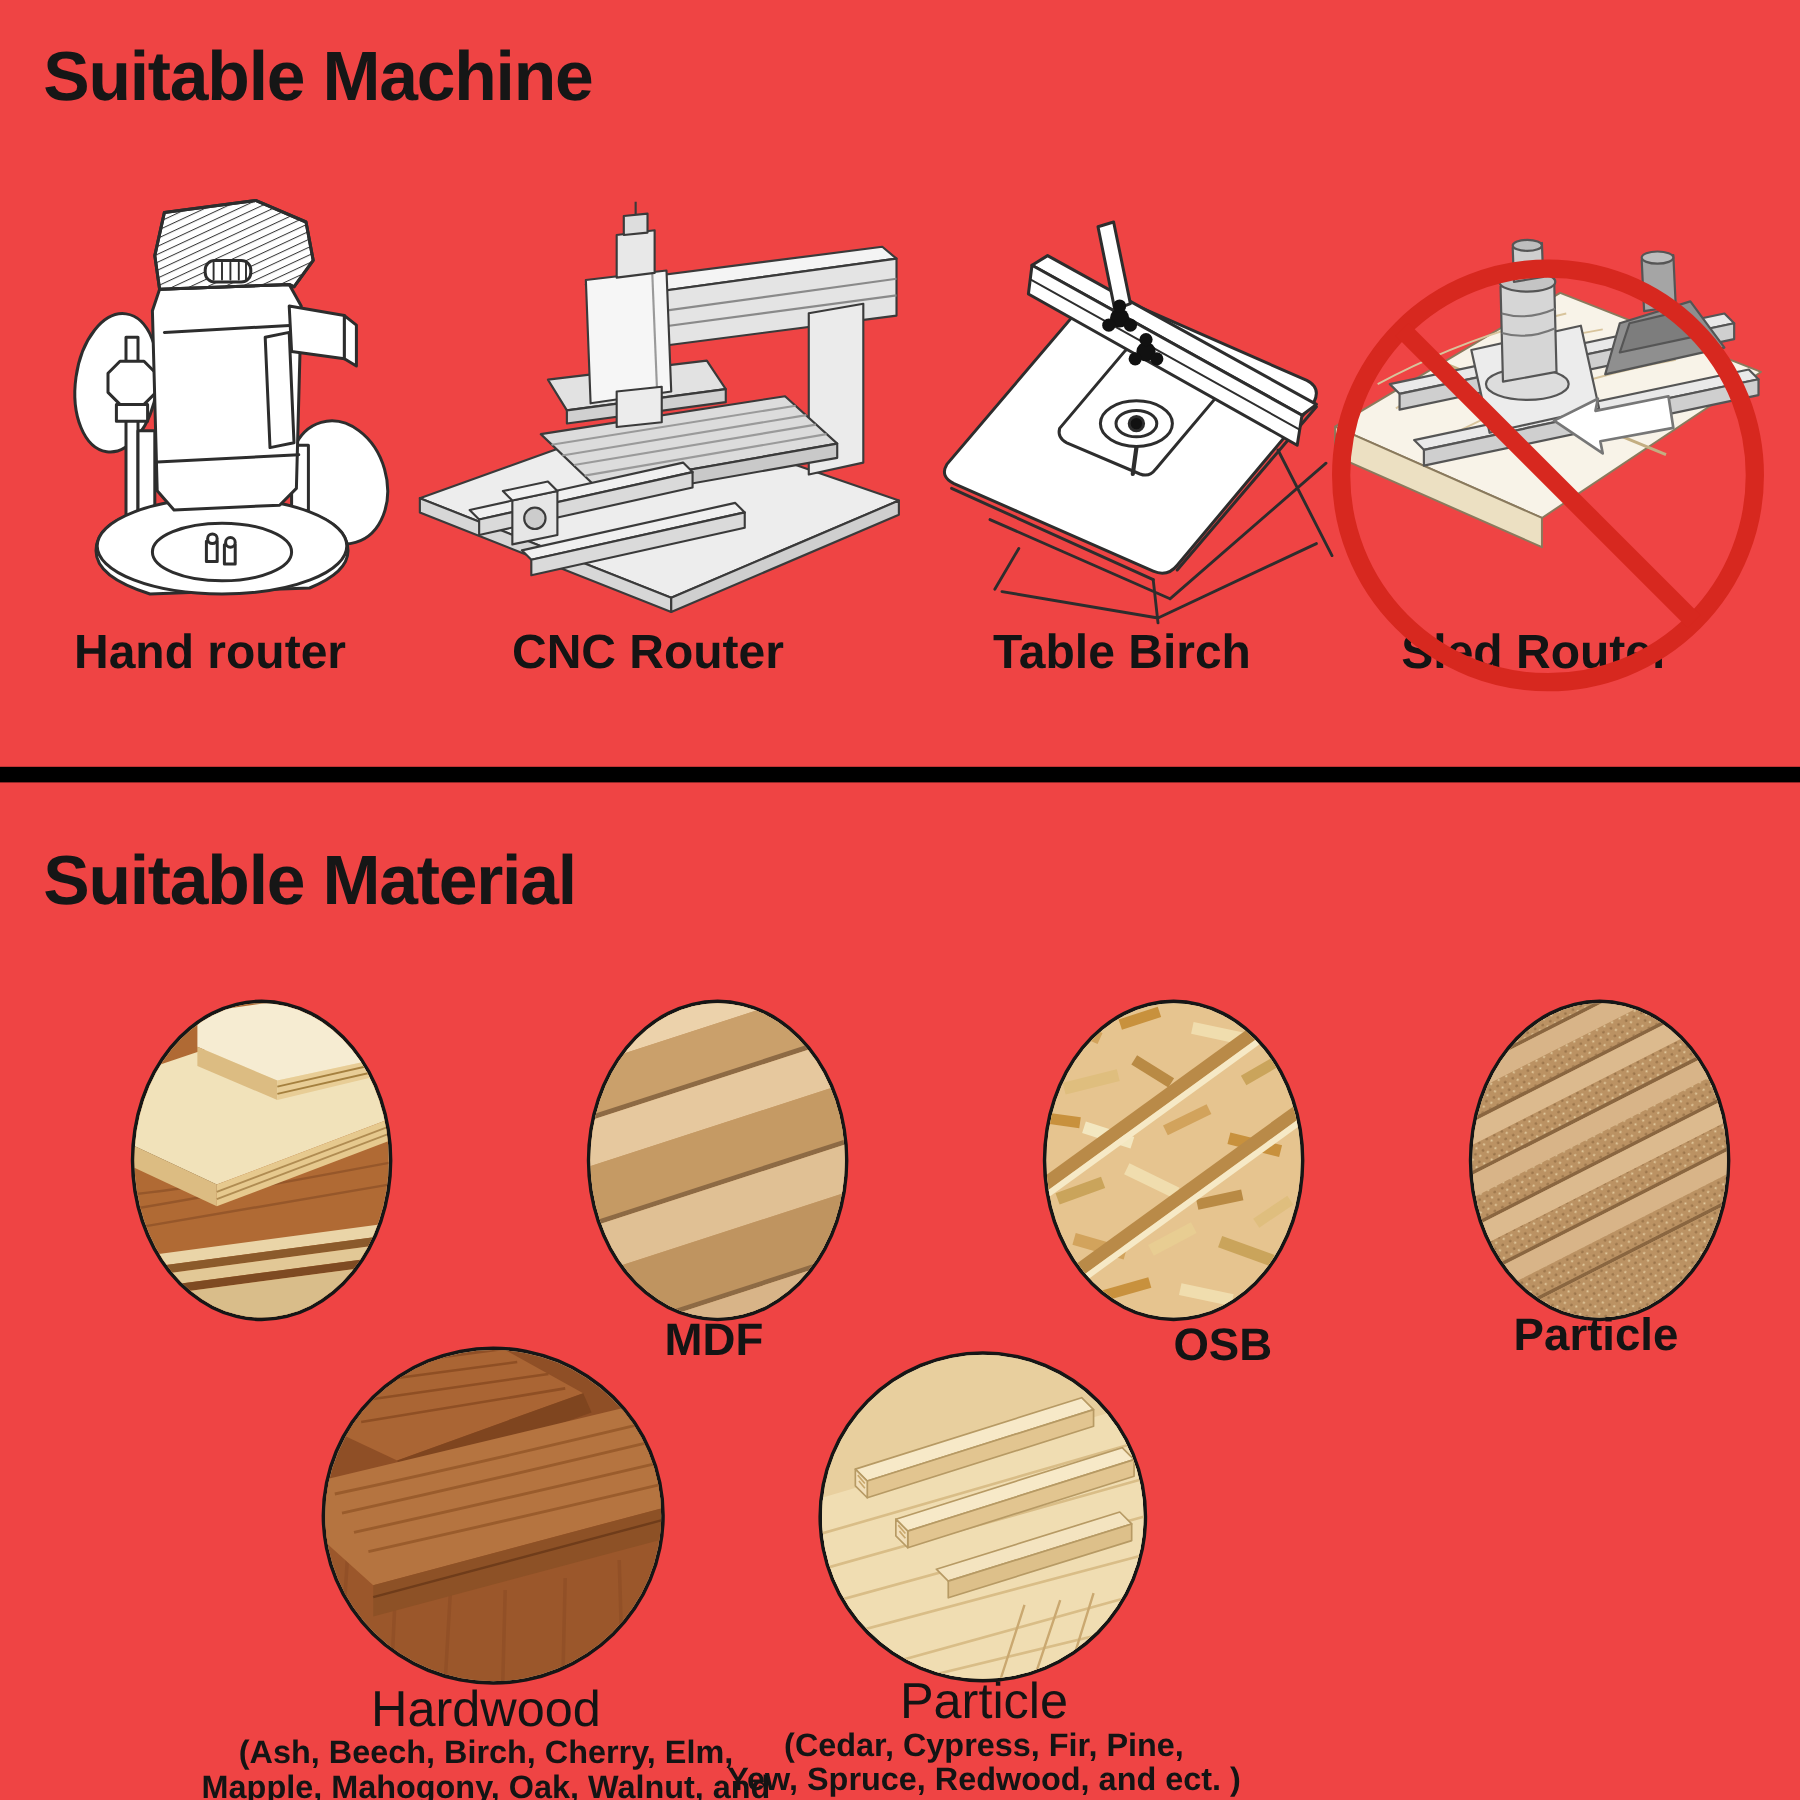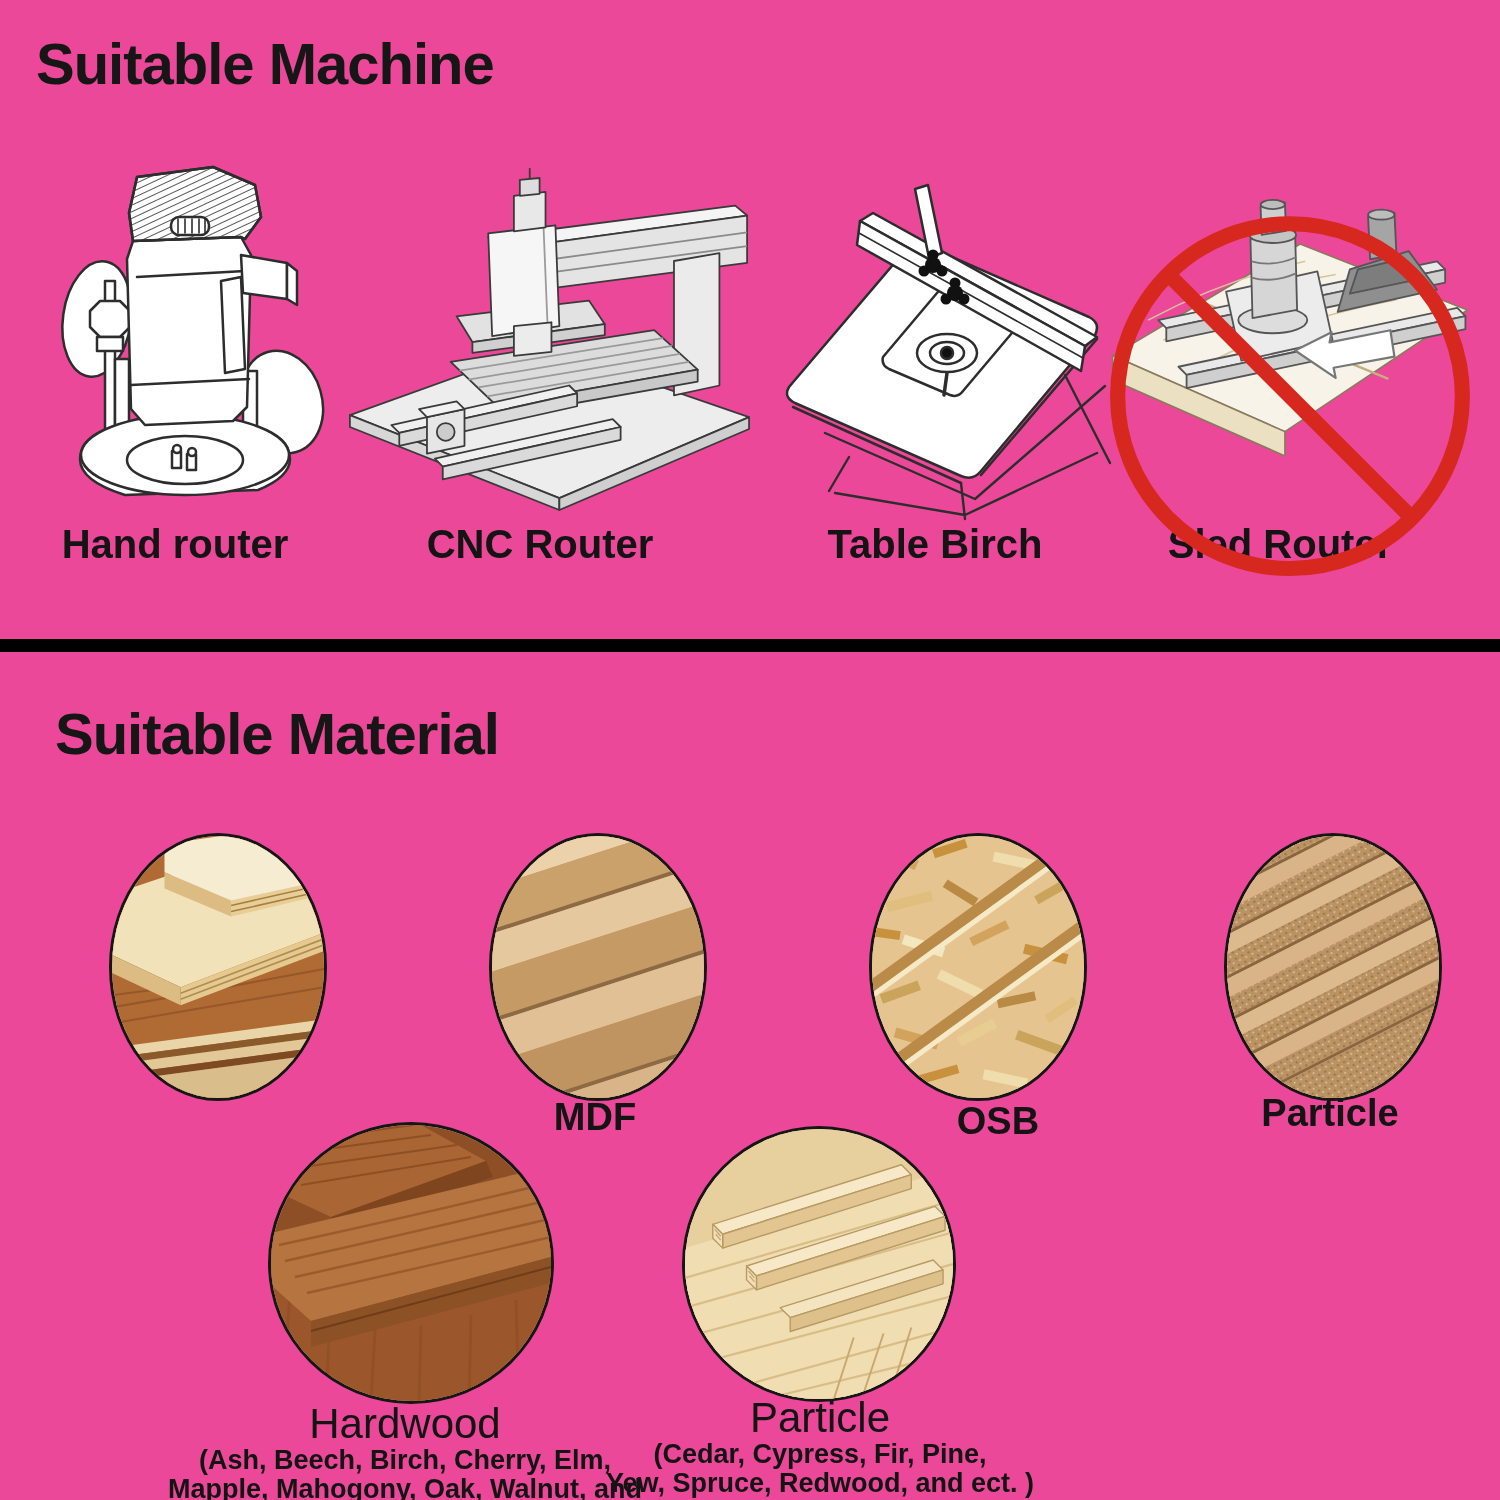--- a/index.html
+++ b/index.html
@@ -1,16 +1,16 @@
 <!DOCTYPE html>
 <html><head>
 <meta charset="utf-8">
 <style>
   html,body{margin:0;padding:0;background:#ffffff;}
-  .canvas{position:relative;width:1500px;height:1500px;background:#ec4899;overflow:hidden;
+  .canvas{position:relative;width:1500px;height:1500px;background:#ef4444;overflow:hidden;
           font-family:"Liberation Sans",sans-serif;color:#111;}
   .sec-title{position:absolute;font-weight:bold;font-size:58px;letter-spacing:-1px;color:#161616;}
   .m-label{position:absolute;font-weight:bold;font-size:40px;text-align:center;color:#141414;}
   .ill{position:absolute;}
   .divider{position:absolute;left:0;width:1500px;height:13px;background:#000;}
   .mat-ellipse{position:absolute;border:3px solid #161616;border-radius:50%;overflow:hidden;background:#e8d3a8;}
   .mat-ellipse svg{display:block;width:100%;height:100%;}
   .mat-label{position:absolute;font-weight:bold;font-size:38px;text-align:center;color:#141414;}
   .mat-label-lg{position:absolute;font-weight:normal;font-size:42px;text-align:center;color:#141414;}
   .mat-sub{position:absolute;font-weight:bold;font-size:27px;line-height:29px;text-align:center;color:#141414;}
@@ -166,21 +166,21 @@
     </svg>
   </div>
 
   <div class="m-label" style="left:390px;top:522px;width:300px;">CNC Router</div>
   <div class="m-label" style="left:30px;top:522px;width:290px;">Hand router</div>
   <div class="m-label" style="left:785px;top:522px;width:300px;">Table Birch</div>
   <div class="m-label" style="left:1130px;top:522px;width:300px;">Sled Router</div>
 
   <div class="divider" style="top:639px;"></div>
 
-  <div class="sec-title" style="left:36px;top:700px;margin-left:19px;">Suitable Material</div>
+  <div class="sec-title" style="left:36px;top:700px;">Suitable Material</div>
 
   <div class="mat-ellipse" style="left:109px;top:833px;width:212px;height:262px;">
     <svg viewBox="0 0 210 260" preserveAspectRatio="none">
       <rect width="210" height="260" fill="#b06a34"></rect>
       <path d="M0,170 Q60,160 210,132 M0,186 Q80,172 210,150 M0,158 Q50,152 120,142" stroke="#96572a" stroke-width="2" fill="none"></path>
       <polygon points="0,210 210,182 210,192 0,220" fill="#ead5a8"></polygon>
       <polygon points="0,220 210,192 210,199 0,227" fill="#8b5a2b"></polygon>
       <polygon points="0,227 210,199 210,209 0,237" fill="#e2c896"></polygon>
       <polygon points="0,237 210,209 210,216 0,244" fill="#7e4a22"></polygon>
       <polygon points="0,244 210,216 210,260 0,260" fill="#d9bd8a"></polygon>
@@ -278,21 +278,21 @@
         <rect x="-60" y="168" width="340" height="3" fill="#8a6640"></rect>
         <rect x="-60" y="171" width="340" height="17" fill="#d8b488"></rect>
         <rect x="-60" y="188" width="340" height="19" fill="url(#speck)"></rect>
         <rect x="-60" y="207" width="340" height="3" fill="#8a6640"></rect>
         <rect x="-60" y="210" width="340" height="90" fill="url(#speck)"></rect>
       </g>
     </svg>
   </div>
 
   <div class="mat-label" style="left:489px;top:1096px;width:212px;">MDF</div>
-  <div class="mat-label" style="left:892px;top:1100px;width:212px;">OSB</div>
+  <div class="mat-label" style="left:913px;top:1100px;width:212px;">OSB</div>
   <div class="mat-label" style="left:1224px;top:1092px;width:212px;text-align:center;">Particle</div>
 
   <div class="mat-ellipse" style="left:268px;top:1122px;width:280px;height:276px;">
     <svg viewBox="0 0 280 276" preserveAspectRatio="none">
       <rect width="280" height="276" fill="#8f4f26"></rect>
       <g stroke="#7a3f1d" stroke-width="3" fill="none">
         <path d="M20,150 L12,276 M60,170 L55,276 M105,190 L100,276 M150,200 L148,276 M200,190 L198,276 M245,175 L248,276"></path>
       </g>
       <polygon points="0,150 280,96 280,276 0,276" fill="#a65f30" opacity="0.55"></polygon>
       <polygon points="0,20 150,0 215,36 60,92 0,64" fill="#aa6534"></polygon>

